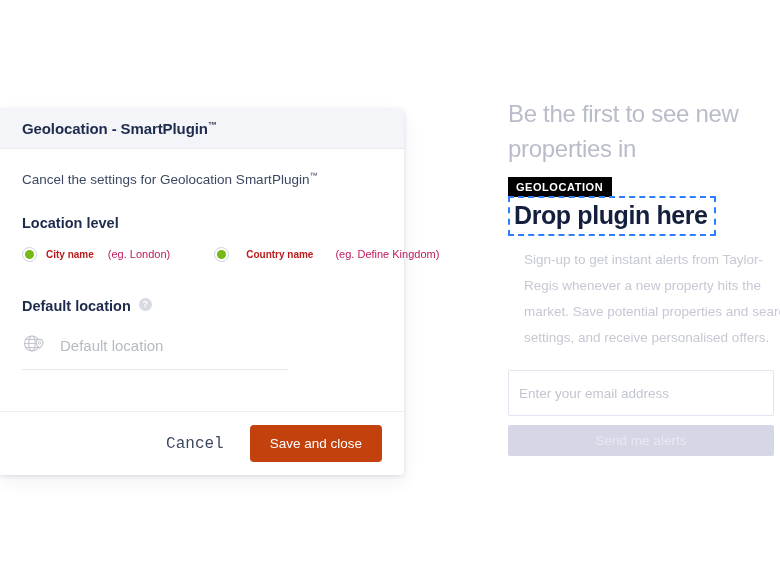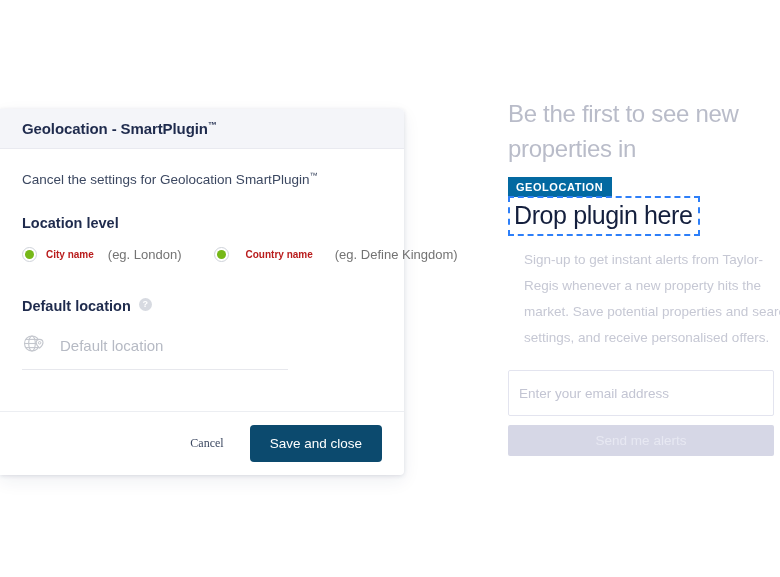--- a/index.html
+++ b/index.html
@@ -95,21 +95,21 @@
     align-items: center;
     gap: 0;
     margin-bottom: 36px;
   }
   .radio-option {
     display: flex;
     align-items: center;
     gap: 9px;
     cursor: pointer;
   }
-  .radio-option.second { margin-left: 32px; gap: 17px; }
+  .radio-option.second { margin-left: 44px; gap: 17px; }
 
   .radio-mark {
     width: 15px;
     height: 15px;
     border-radius: 50%;
     border: 1px solid #cfd3da;
     background: #ffffff;
     display: inline-flex;
     align-items: center;
     justify-content: center;
@@ -123,22 +123,22 @@
     border-radius: 50%;
     background: #76b818;
   }
   .radio-text {
     font-size: 10px;
     color: #b91c1c;
     font-weight: bold;
     white-space: nowrap;
   }
   .radio-hint {
-    font-size: 13px;
-    color: #737373;
+    font-size: 11px;
+    color: #be185d;
     font-weight: normal;
     margin-left: 5px;
     white-space: nowrap;
   }
 
   .location-input-row {
     display: flex;
     align-items: center;
     gap: 14px;
     width: 266px;
@@ -160,30 +160,30 @@
     height: 64px;
     border-top: 1px solid #eceef2;
     display: flex;
     align-items: center;
     justify-content: flex-end;
     padding-right: 22px;
     box-sizing: border-box;
     gap: 22px;
   }
   .btn-cancel {
-    font-size: 12px;
+    font-size: 16px;
     color: #3c4861;
     background: none;
     border: none;
     cursor: pointer;
     padding: 6px 4px;
-    font-family: Liberation Serif, serif;
+    font-family: Liberation Mono, monospace;
   }
   .btn-save {
-    background: #0c4a6e;
+    background: #c2410c;
     color: #ffffff;
     border: none;
     border-radius: 4px;
     font-size: 13.5px;
     padding: 0 20px;
     height: 37px;
     cursor: pointer;
     font-family: "Liberation Sans", sans-serif;
   }
 
@@ -197,38 +197,38 @@
   .preview-heading {
     font-size: 24px;
     line-height: 35px;
     color: #b9bcc9;
     font-weight: normal;
     margin: 0;
     letter-spacing: -0.3px;
   }
   .badge {
     display: inline-block;
-    background: #0369a1;
+    background: #000000;
     color: #ffffff;
     font-size: 11px;
     font-weight: bold;
     letter-spacing: 0.55px;
     padding: 4px 9px 4px 8px;
     margin-top: 11px;
   }
   .dropzone {
     border: 2px dashed #2d7ff9;
     display: inline-block;
     padding: 1px 6px 3px 4px;
     margin-top: -1px;
   }
   .dropzone-text {
     font-size: 25px;
     color: #141f3d;
-    font-weight: normal;
+    font-weight: bold;
     letter-spacing: -0.4px;
     line-height: 32px;
   }
   .preview-body {
     font-size: 13.5px;
     line-height: 26px;
     color: #c6c8d4;
     margin: 11px 0 0 16px;
     width: 272px;
   }

